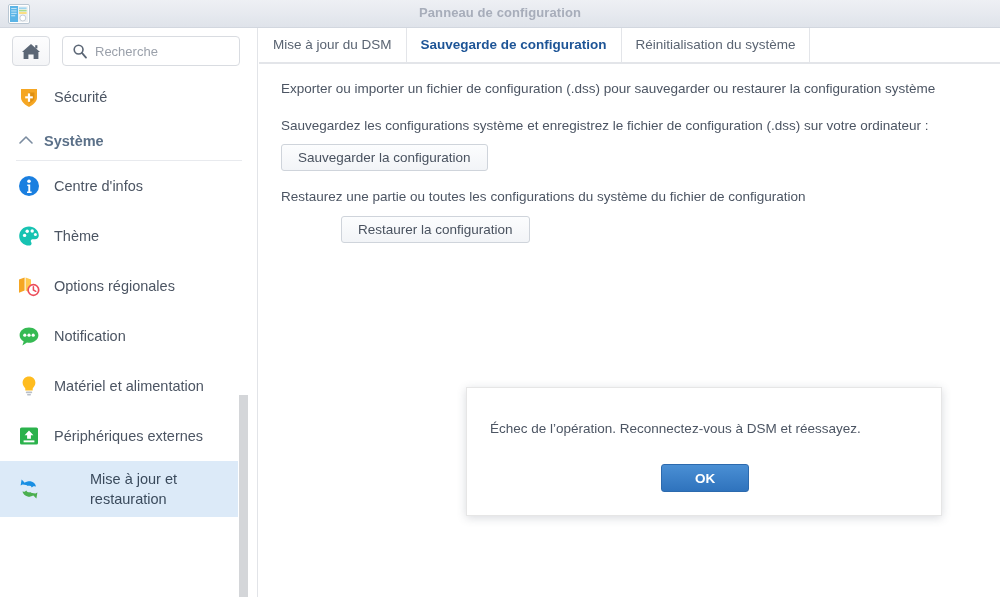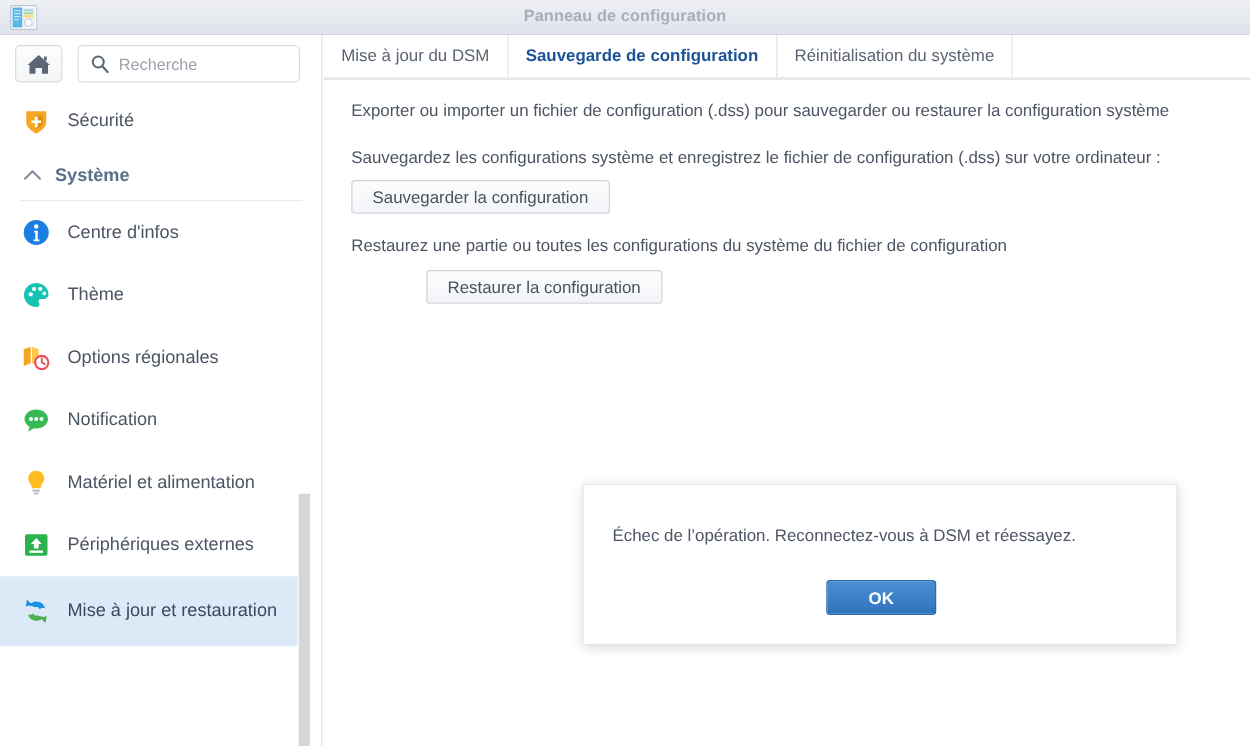--- a/index.html
+++ b/index.html
@@ -124,21 +124,21 @@
   }
   .nav-item .lbl {
     font-size: 14.5px;
     color: #4c5563;
     line-height: 19px;
   }
   .nav-item.selected {
     background: #dceaf8;
     width: 238px;
   }
-  .nav-item.selected .lbl { color: #3a4a5c; }
+  .nav-item.selected .lbl { color: #3a4a5c; margin-left: 36px; }
   .nav-item.two-line { height: 56px; }
   .nav-item.two-line .lbl { line-height: 20px; }
 
   .group-header {
     position: relative;
     display: flex;
     align-items: center;
     height: 38px;
     padding-left: 16px;
     box-sizing: border-box;

